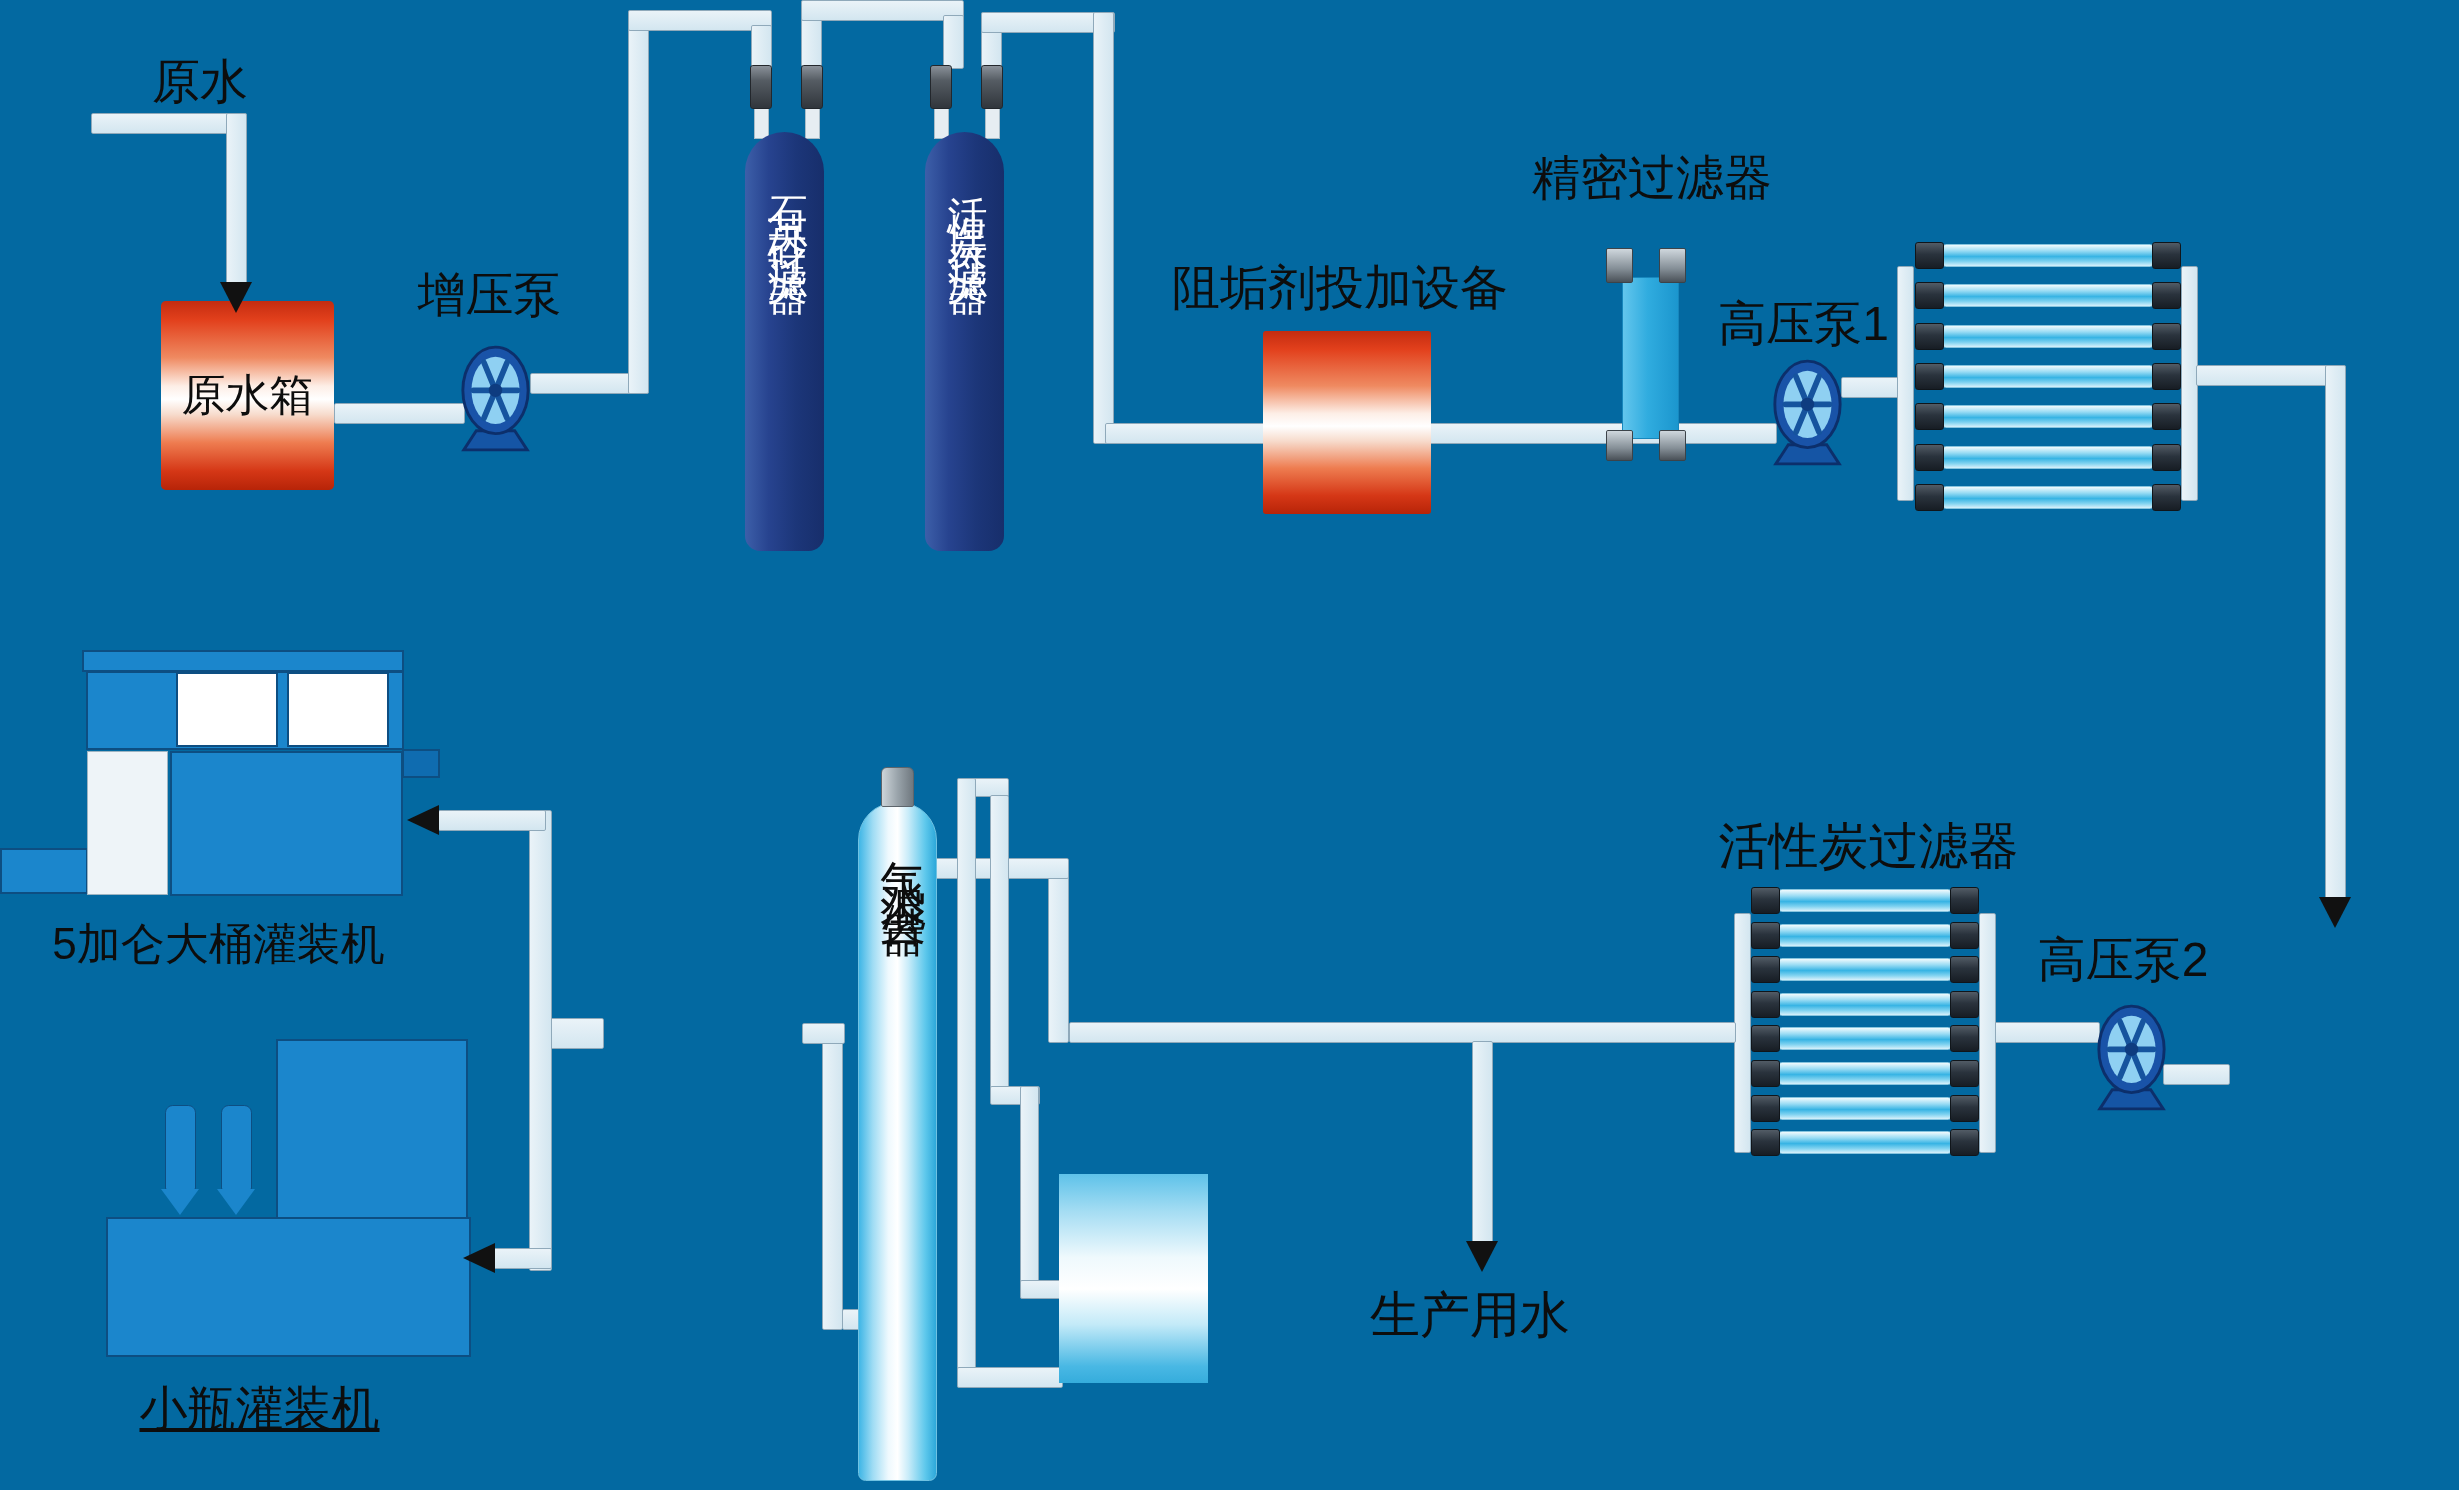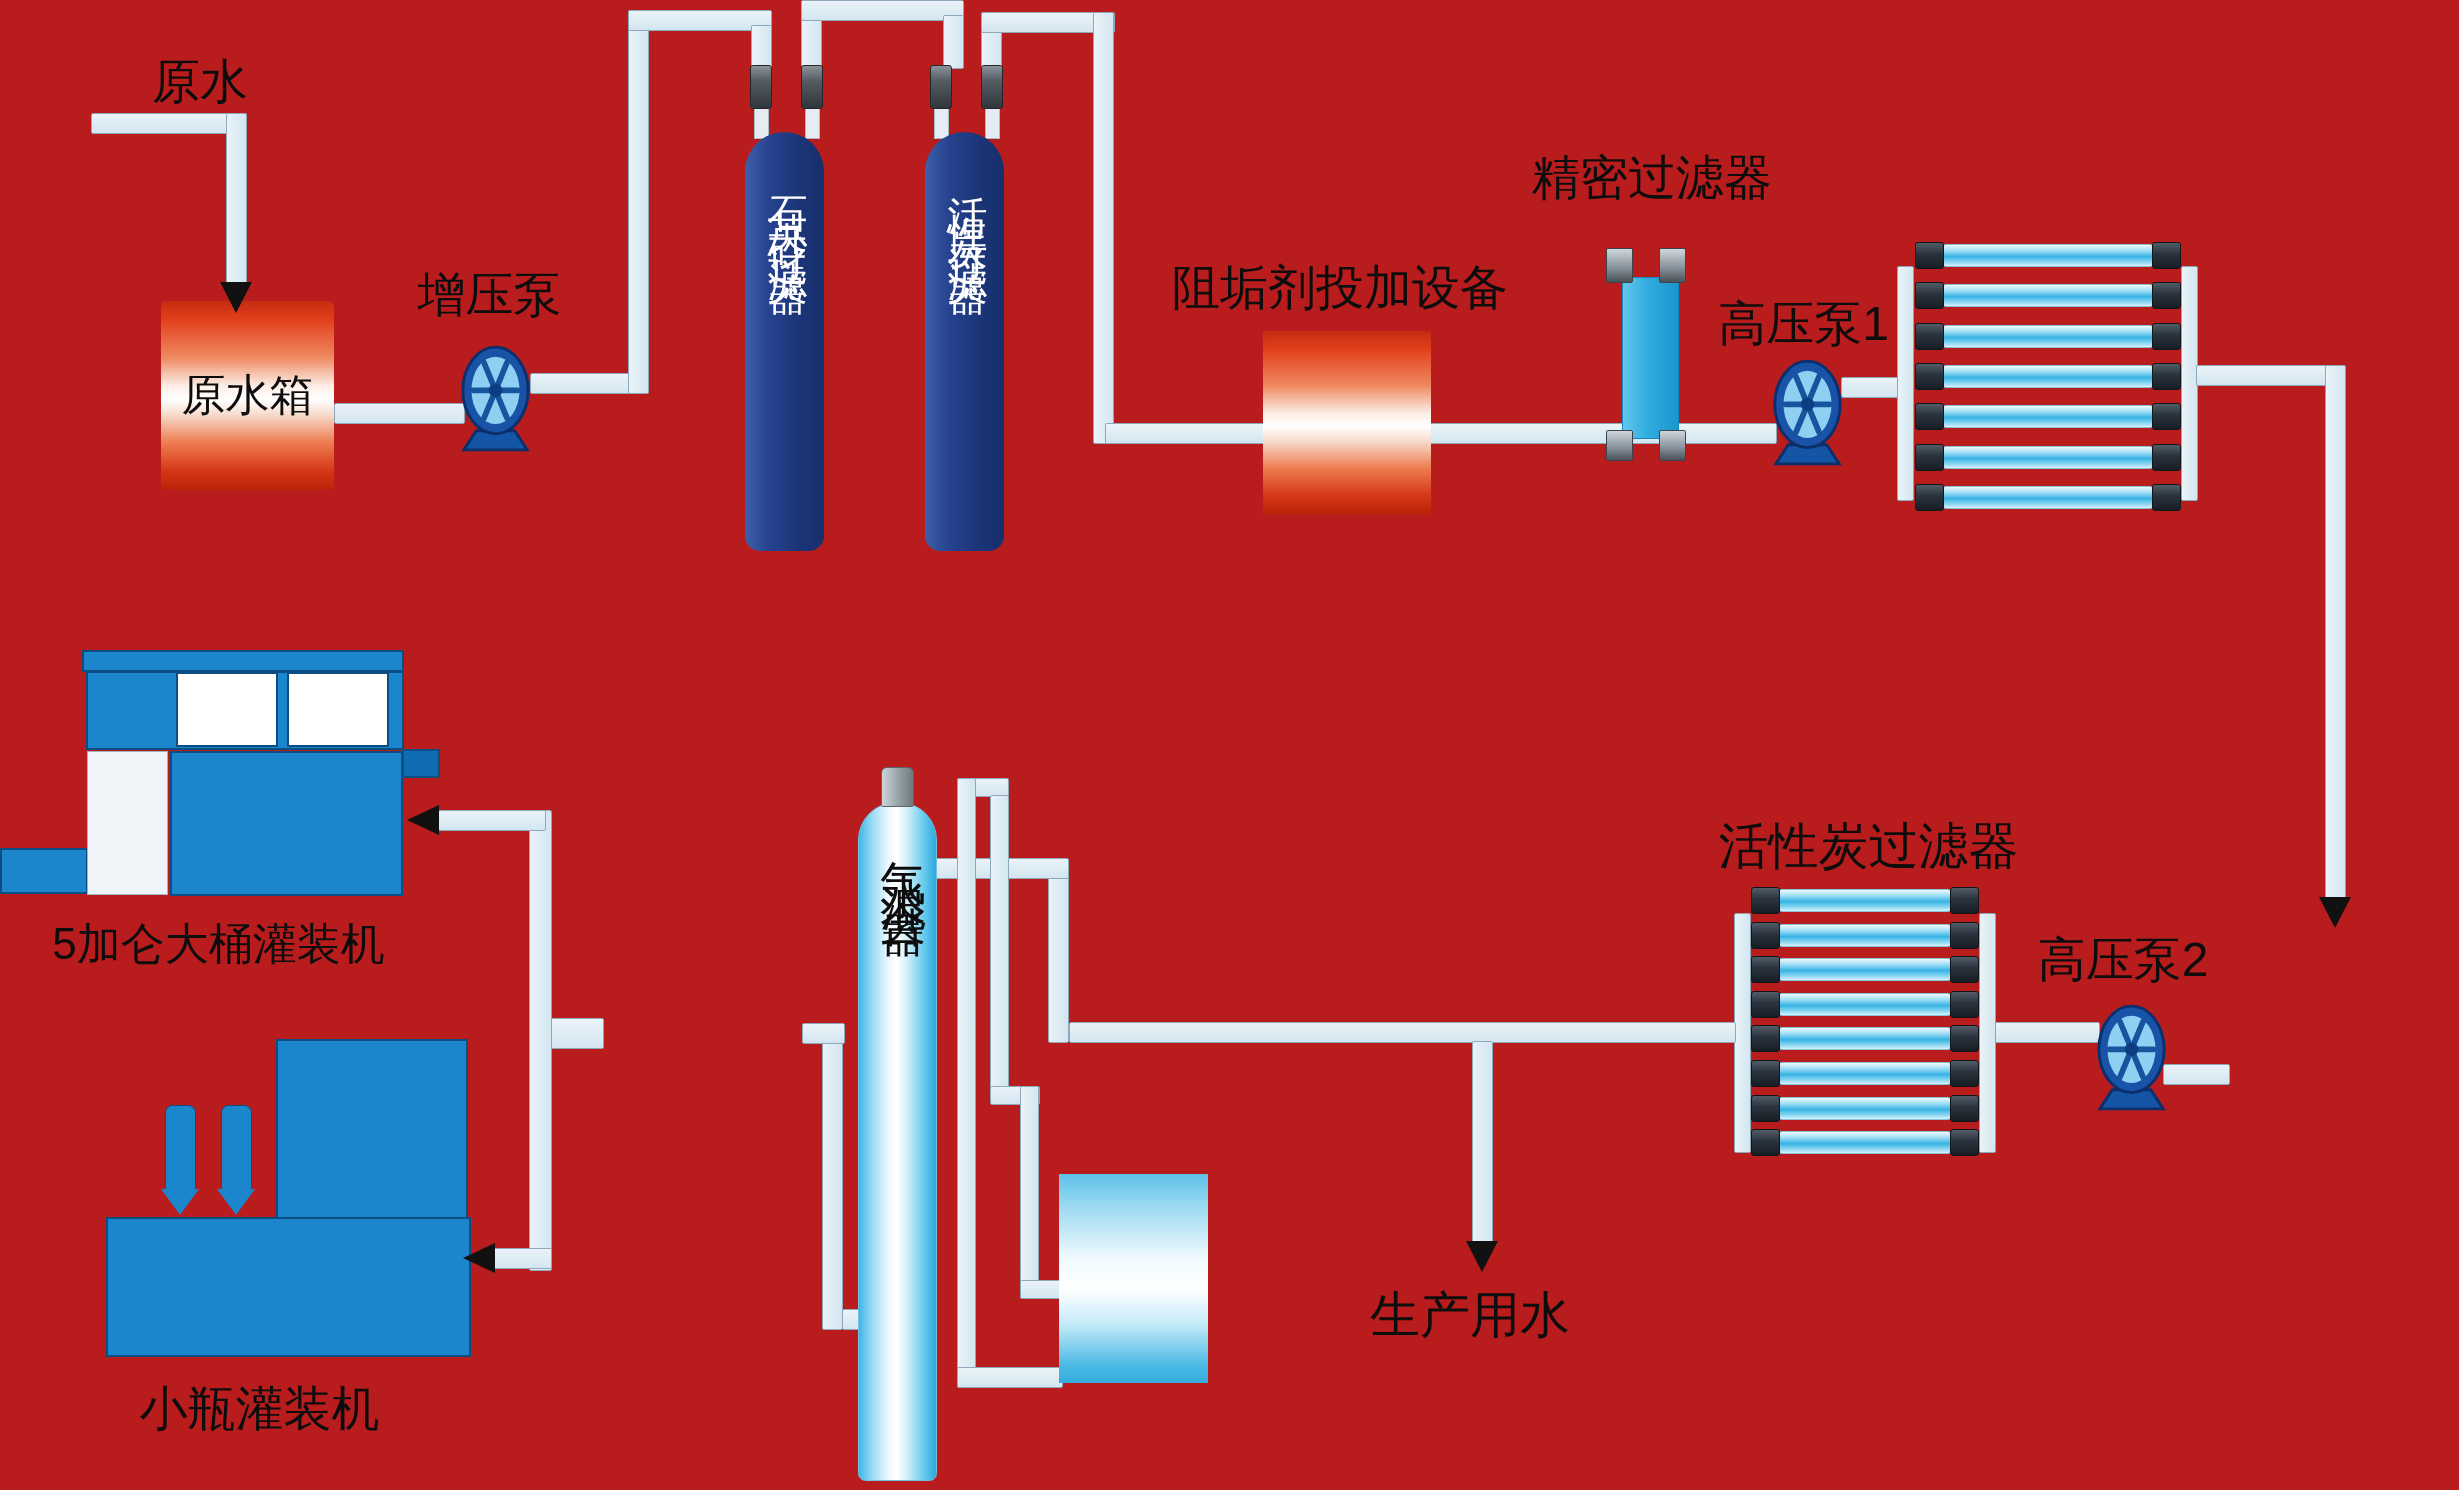--- a/index.html
+++ b/index.html
@@ -1,16 +1,16 @@
 <!DOCTYPE html>
 <html><head>
 <meta charset="utf-8">
 <style>
   html,body{margin:0;padding:0;background:#ffffff;}
-  #canvas{position:relative;width:2459px;height:1490px;background:#b91c1c;overflow:hidden;
+  #canvas{position:relative;width:2459px;height:1490px;background:#0369a1;overflow:hidden;
           font-family:"Liberation Sans", sans-serif;}
   
   .pipe{position:absolute;background:linear-gradient(180deg,#eaf3f8,#d3e6f0);border:1.9px solid #8fa9ba;box-sizing:border-box;z-index:1;border-radius:1.9px;}
   .pipe.v{background:linear-gradient(90deg,#eaf3f8,#d3e6f0);}
   
   .arr{position:absolute;width:0;height:0;z-index:4;}
   .arr.down{border-left:16.3px solid transparent;border-right:16.3px solid transparent;border-top:31px solid #111;}
   .arr.left{border-top:15.4px solid transparent;border-bottom:15.4px solid transparent;border-right:32px solid #111;}
   
   .tank-red{position:absolute;z-index:2;border-radius:4.8px;display:flex;align-items:center;justify-content:center;
@@ -294,16 +294,16 @@
   <div class="mblue" style="left:402px;top:749px;width:38px;height:29px;background:#0f6cb0;"></div>
   <div class="mblue" style="left:0px;top:848px;width:88px;height:46px;"></div>
   <div class="lbl" style="left:43px;top:915px;width:351px;font-size:44px;">5加仑大桶灌装机</div>
 
   <div class="mblue" style="left:276px;top:1039px;width:192px;height:183px;"></div>
   <div class="mblue" style="left:106px;top:1217px;width:365px;height:140px;"></div>
   <div class="mblue" style="left:165px;top:1105px;width:31px;height:85px;border-width:1.9px;border-radius:7.7px 7.7px 1.9px 1.9px;"></div>
   <div class="mblue" style="left:221px;top:1105px;width:31px;height:85px;border-width:1.9px;border-radius:7.7px 7.7px 1.9px 1.9px;"></div>
   <div class="funnel" style="left:161px;top:1189px;"></div>
   <div class="funnel" style="left:217px;top:1189px;"></div>
-  <div class="lbl" style="left:130px;top:1377px;width:259px;font-size:48px;">小瓶灌装机</div>
+  <div class="lbl" style="left:130px;top:1377px;width:259px;font-size:48px;text-decoration:underline;">小瓶灌装机</div>
 
 </div>
 
 
 </body></html>

